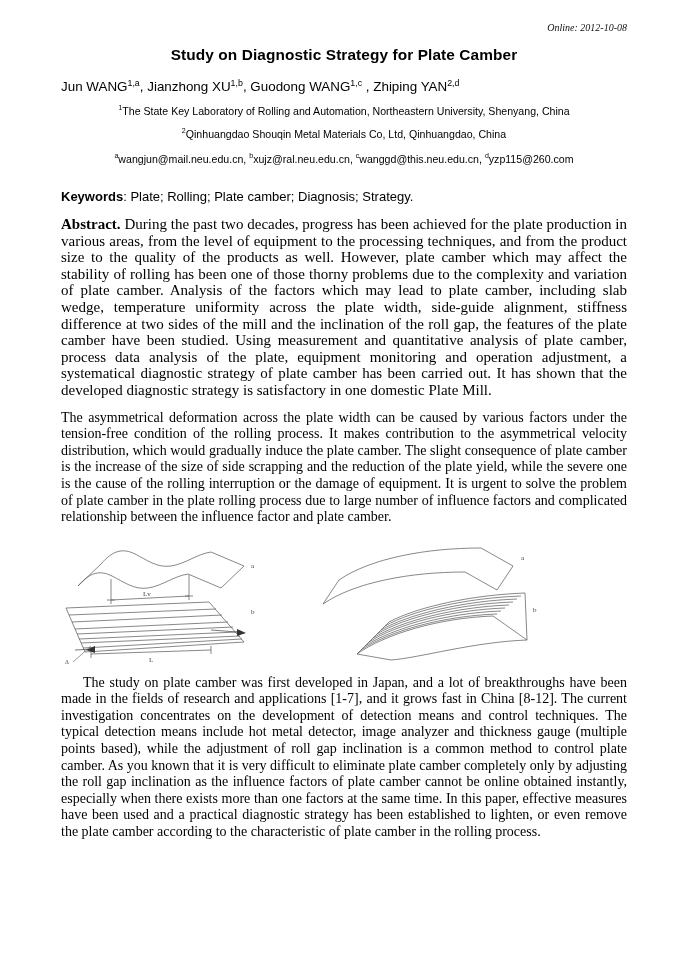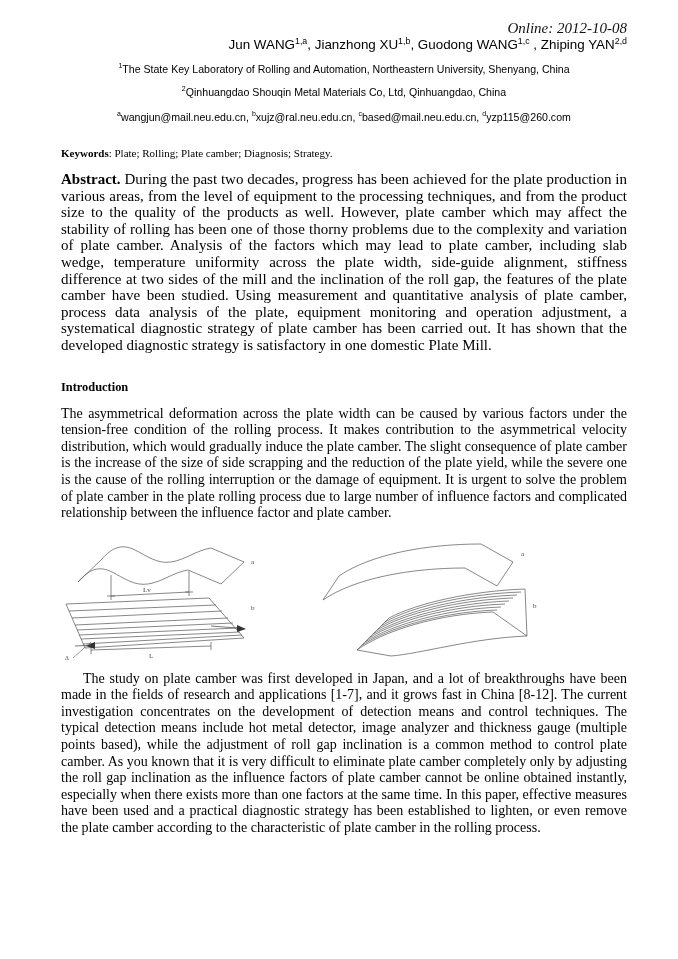--- a/index.html
+++ b/index.html
@@ -36,39 +36,39 @@
     font-style: italic;
     font-size: 10.2px;
     line-height: 12.6px;
     color: #111;
   }
   .jhead .online {
     position: absolute;
     right: 0;
     top: 0;
     font-style: italic;
-    font-size: 15px;
+    font-size: 10px;
     white-space: nowrap;
   }
   .jhead-line { display: block; white-space: nowrap; }
 
   
   .title {
     margin-top: 24px;
     text-align: center;
     font-family: "Liberation Sans", "DejaVu Sans", sans-serif;
     font-weight: bold;
     font-size: 15.4px;
     letter-spacing: 0.1px;
   }
 
   
   .authors {
     margin-top: 15px;
-    text-align: right;
+    text-align: left;
     font-family: "Liberation Sans", "DejaVu Sans", sans-serif;
     font-size: 13.4px;
   }
   .authors sup, .affil sup, .emails sup {
     font-size: 0.66em;
     vertical-align: super;
     line-height: 0;
   }
   .affil {
     margin-top: 9px;
@@ -82,22 +82,22 @@
     margin-top: 10px;
     text-align: center;
     font-family: "Liberation Sans", "DejaVu Sans", sans-serif;
     font-size: 10.6px;
     line-height: 15px;
   }
 
   
   .keywords {
     margin-top: 22px;
-    font-family: Liberation Serif, serif;
-    font-size: 11px;
+    font-family: Liberation Sans, sans-serif;
+    font-size: 13px;
   }
   .keywords b { font-weight: bold; }
 
   
   .abstract {
     margin-top: 12px;
     font-size: 15px;
     line-height: 16.6px;
     text-align: justify;
     text-justify: inter-word;
@@ -158,37 +158,37 @@
 </head>
 <body>
 
 <div class="page">
   <div class="content">
 
     <div class="jhead">
       <span class="online">Online: 2012-10-08</span>
     </div>
 
+    <div class="title">Study on Diagnostic Strategy for Plate Camber</div>
 
     <div class="authors"><span>Jun WANG</span><sup>1,a</sup><span>, </span><span>Jianzhong XU</span><sup>1,b</sup><span>, </span><span>Guodong WANG</span><sup>1,c</sup><span> , </span><span>Zhiping YAN</span><sup>2,d</sup></div>
 
     <div class="affil"><sup>1</sup><span>The State Key Laboratory of Rolling and Automation, Northeastern University, Shenyang, China</span></div>
     <div class="affil second"><sup>2</sup><span>Qinhuangdao Shouqin Metal Materials Co, Ltd, Qinhuangdao, China</span></div>
 
-    <div class="emails"><sup>a</sup><span>wangjun@mail.neu.edu.cn</span><span>, </span><sup>b</sup><span>xujz@ral.neu.edu.cn</span><span>, </span><sup>c</sup><span>based@mail.neu.edu.cn</span><span>, </span><sup>d</sup><span>yzp115@260.com</span></div>
+    <div class="emails"><sup>a</sup><span>wangjun@mail.neu.edu.cn</span><span>, </span><sup>b</sup><span>xujz@ral.neu.edu.cn</span><span>, </span><sup>c</sup><span>wanggd@this.neu.edu.cn</span><span>, </span><sup>d</sup><span>yzp115@260.com</span></div>
 
     <div class="keywords">
       <b>Keywords</b><span>: </span><span>Plate; Rolling; Plate camber; Diagnosis; Strategy.</span>
     </div>
 
     <div class="abstract">
       <b>Abstract.</b><span> During the past two decades, progress has been achieved for the plate production in various areas, from the level of equipment to the processing techniques, and from the product size to the quality of the products as well. However, plate camber which may affect the stability of rolling has been one of those thorny problems due to the complexity and variation of plate camber. Analysis of the factors which may lead to plate camber, including slab wedge, temperature uniformity across the plate width, side-guide alignment, stiffness difference at two sides of the mill and the inclination of the roll gap, the features of the plate camber have been studied. Using measurement and quantitative analysis of plate camber, process data analysis of the plate, equipment monitoring and operation adjustment, a systematical diagnostic strategy of plate camber has been carried out. It has shown that the developed diagnostic strategy is satisfactory in one domestic Plate Mill.</span>
     </div>
 
-    <h2 class="section">Introduction</h2>
     <p class="body">The asymmetrical deformation across the plate width can be caused by various factors under the tension-free condition of the rolling process. It makes contribution to the asymmetrical velocity distribution, which would gradually induce the plate camber. The slight consequence of plate camber is the increase of the size of side scrapping and the reduction of the plate yield, while the severe one is the cause of the rolling interruption or the damage of equipment. It is urgent to solve the problem of plate camber in the plate rolling process due to large number of influence factors and complicated relationship between the influence factor and plate camber.</p>
 
     <div class="figure">
       <svg width="566" height="122" viewBox="0 0 566 122">
         <g fill="none" stroke="#555555" stroke-width="0.7">
 
           <path d="M 40,22 C 52,8 62,6 74,12 C 86,18 96,26 110,24 C 124,22 136,12 150,10 L 183,24"></path>
           <path d="M 17,44 C 29,30 39,28 51,34 C 63,40 73,48 87,46 C 101,44 113,34 127,32 L 160,46"></path>
           <path d="M 40,22 L 17,44"></path>
           <path d="M 183,24 L 160,46"></path>

